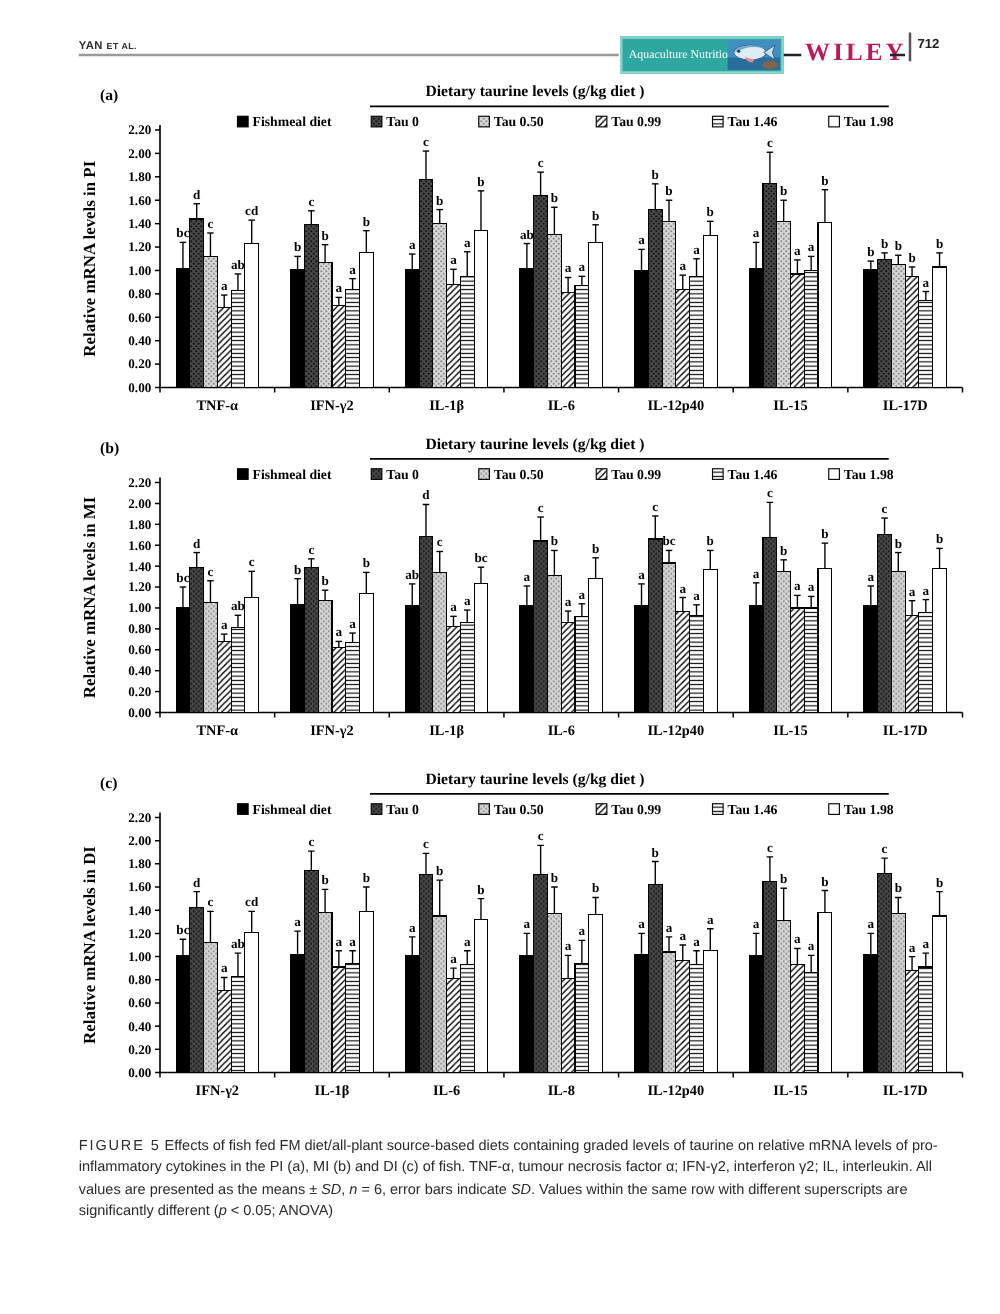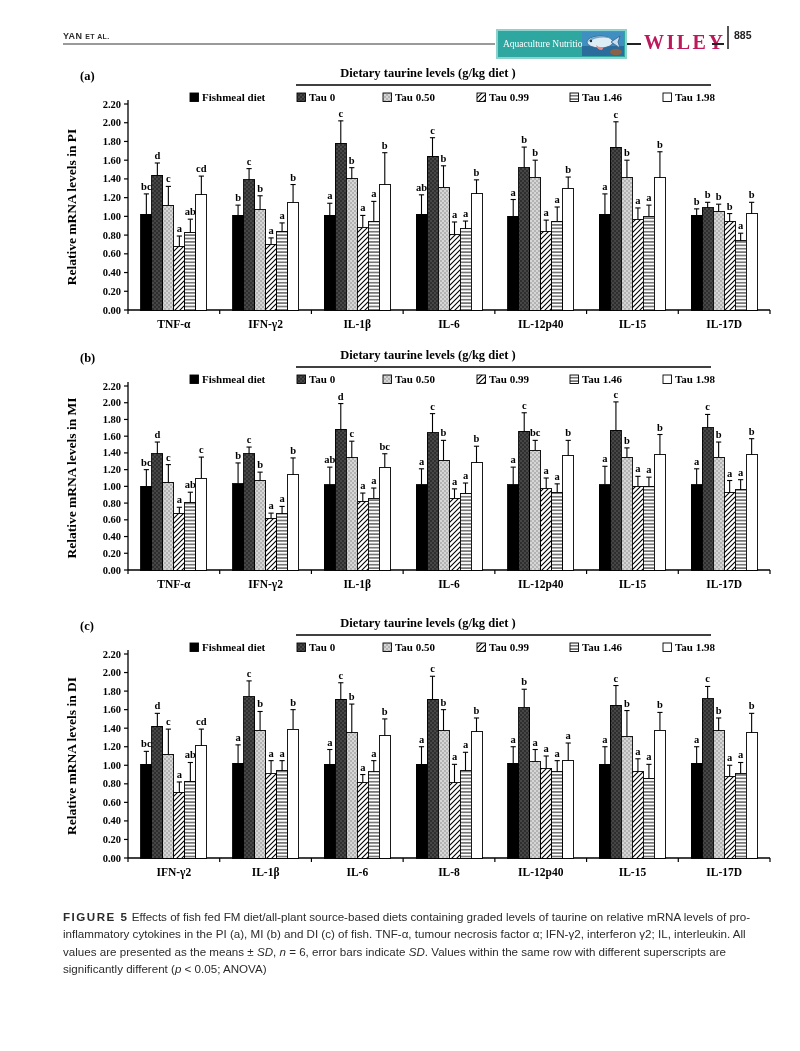--- a/index.html
+++ b/index.html
@@ -25,21 +25,21 @@
   .pg-num{position:absolute;left:734px;top:29px;font-size:10.5px;font-weight:bold;color:#222;}
   
   .chart{position:absolute;left:60px;width:740px;}
   #chart-0{top:60px;height:280px;}
   #chart-1{top:342px;height:258px;}
   #chart-2{top:610px;height:278px;}
   .chart svg text{font-family:"Liberation Serif","DejaVu Serif",serif;fill:#000;}
   
   .caption{position:absolute;left:63px;top:896px;width:697px;font-size:11.6px;
         line-height:1.52;color:#2b2b2b;}
-  .caption .b{font-weight:bold;letter-spacing:1.5px;}
+  .caption .b{font-weight:normal;letter-spacing:1.5px;}
   .caption .i{font-style:italic;margin-top:41px;}
 </style>
 </head>
 <body>
 
 <div class="page">
 
   <div class="hdr">
     <div class="running-head">
       <span>YAN</span>
@@ -56,21 +56,21 @@
         <path d="M6,10 a13,6 0 0 1 24,-3 q-12,-4 -24,3" fill="#6fa8cf"></path>
         <circle cx="9" cy="9" r="1.2" fill="#22303c"></circle>
         <path d="M14,13 q3,3 8,2 l-2,3 q-5,0 -6,-5" fill="#e28a8a"></path>
         <ellipse cx="34" cy="20" rx="6" ry="3.2" fill="#8a6248"></ellipse>
       </svg>
     </div>
     <div class="wiley-dash1"></div>
     <div class="wiley">WILEY</div>
     <div class="wiley-dash2"></div>
     <div class="pg-bar"></div>
-    <div class="pg-num">885</div>
+    <div class="pg-num">712</div>
   </div>
 
   <div class="chart" id="chart-0"><svg width="740" height="280" viewBox="0 0 740 280">
         <defs>
           <pattern id="p0-ds" width="4" height="4" patternUnits="userSpaceOnUse">
             <rect x="0" y="0" width="4" height="4" fill="#474747"></rect>
             <circle cx="1" cy="1" r="0.8" fill="#101010"></circle>
             <circle cx="3" cy="3" r="0.8" fill="#101010"></circle>
           </pattern>
           <pattern id="p0-gs" width="4" height="4" patternUnits="userSpaceOnUse">

